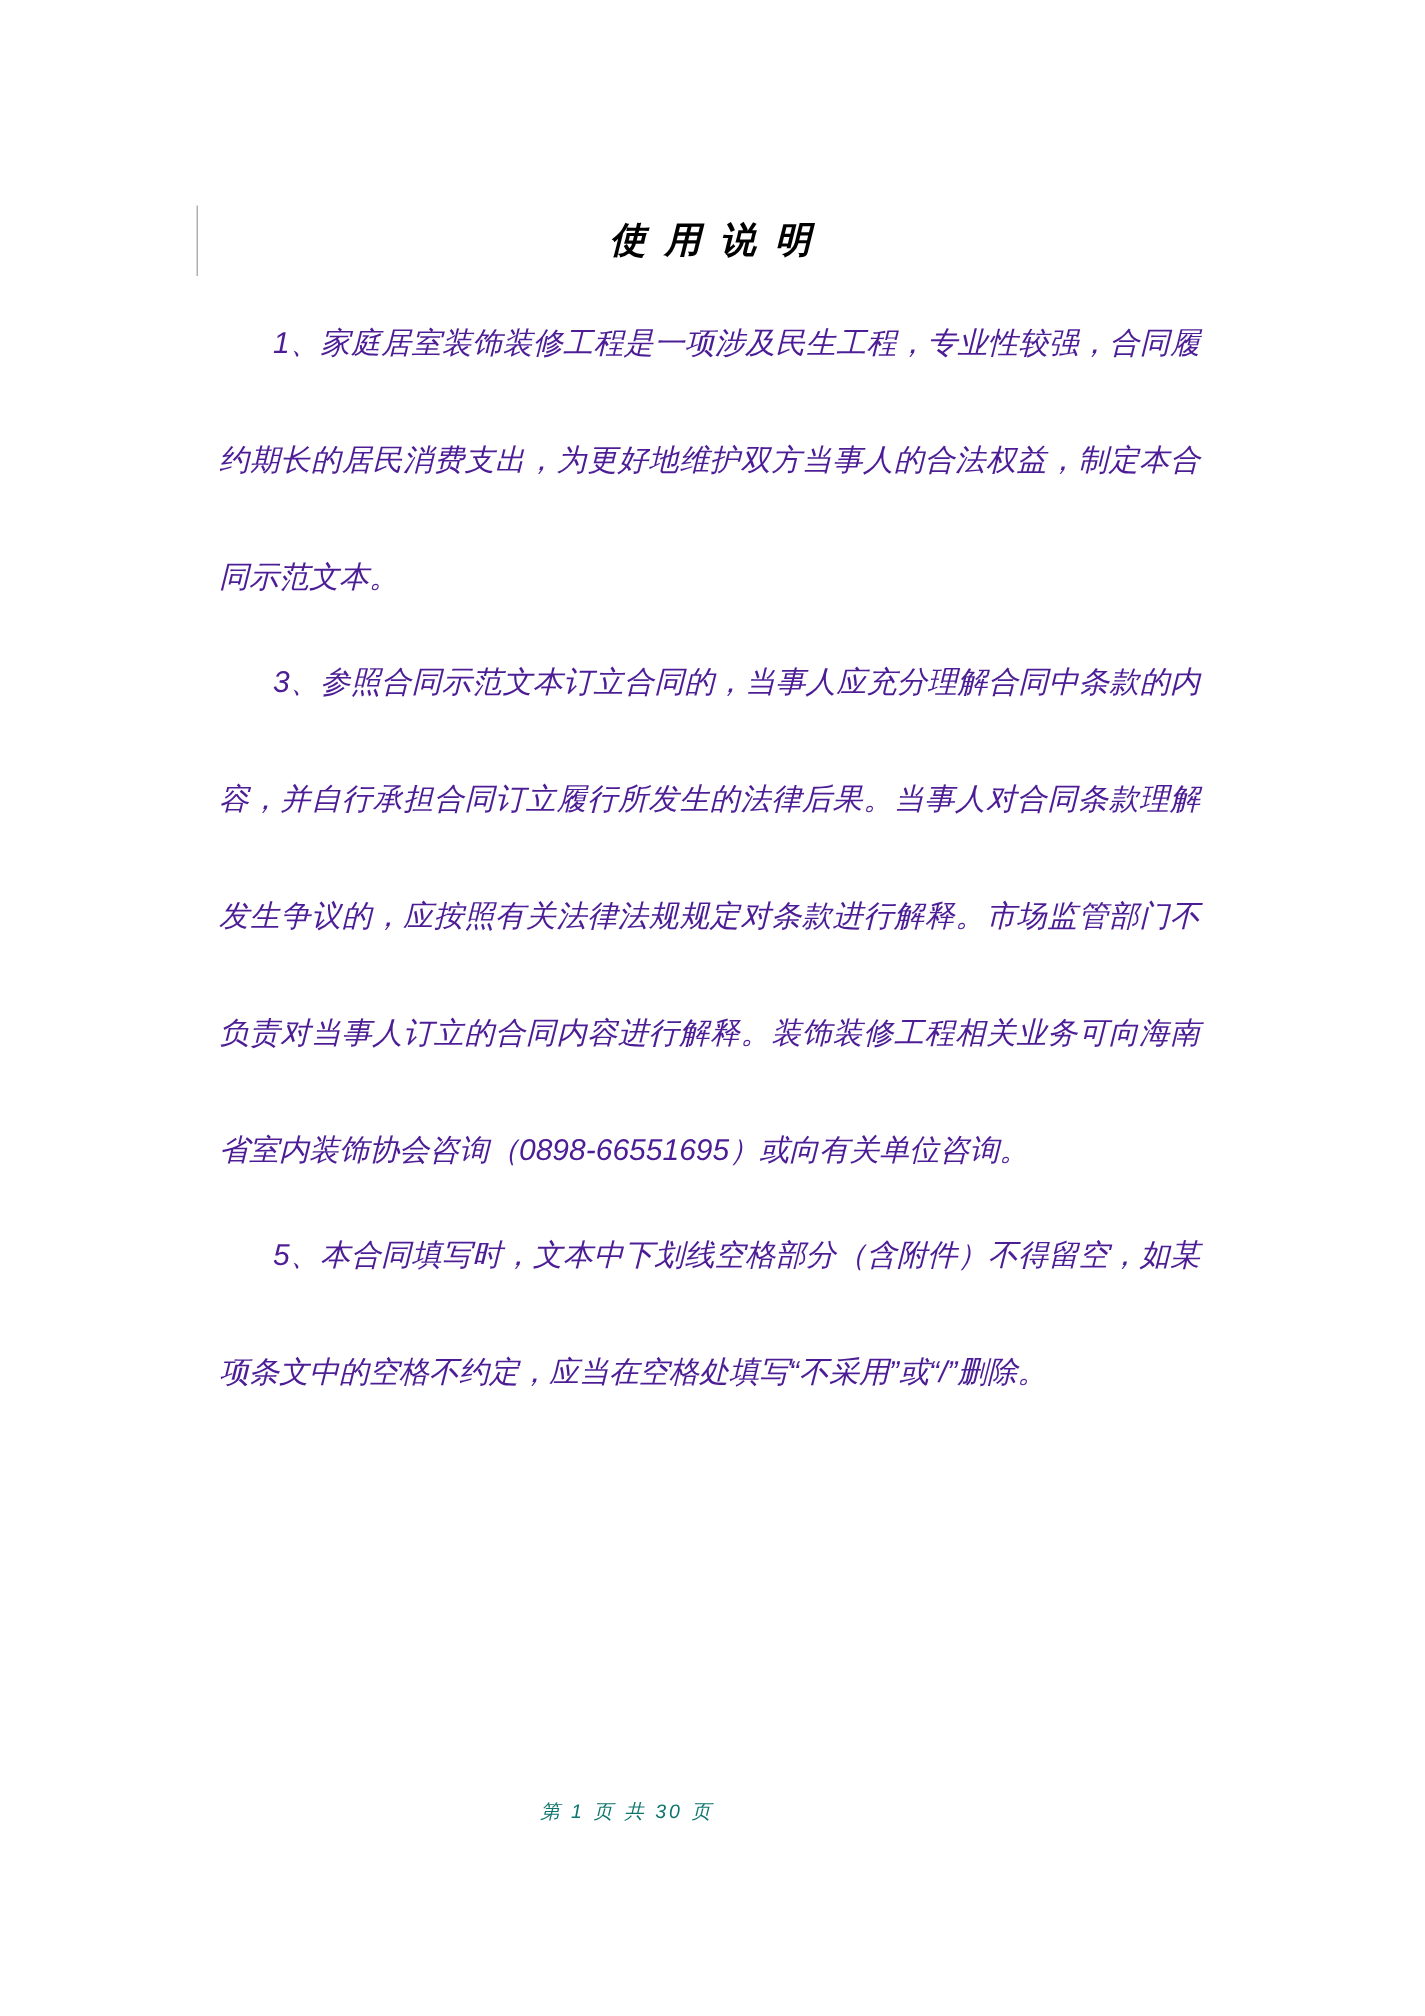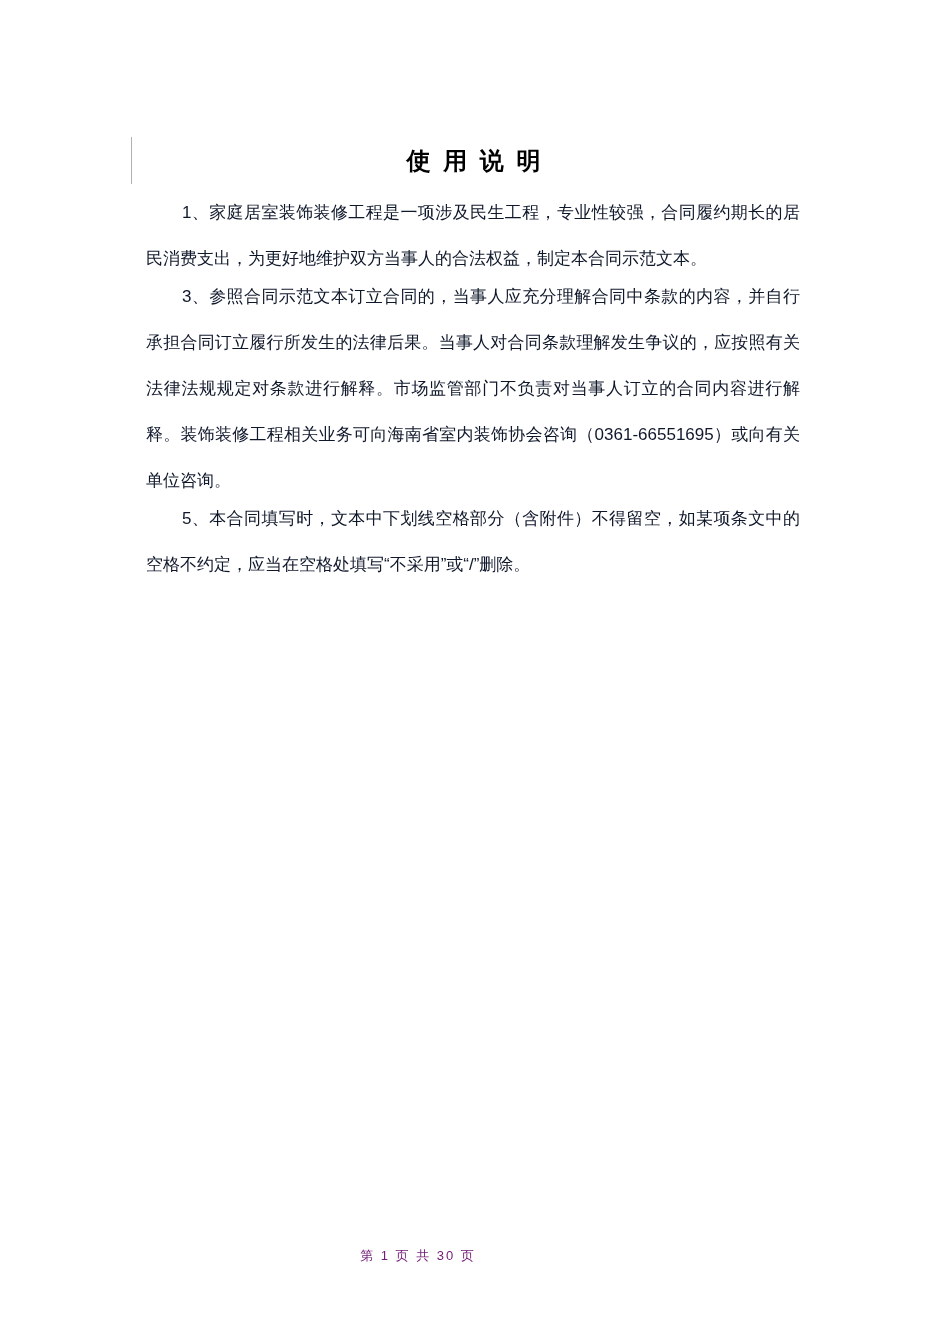--- a/index.html
+++ b/index.html
@@ -12,20 +12,21 @@
     height: 1344px;
     position: relative;
     overflow: hidden;
     font-family: "Liberation Sans", sans-serif;
     color: #000000;
   }
   .page {
     position: absolute;
     inset: 0;
     background: #ffffff;
+    font-style: italic;
   }
   
   .revision-bar {
     position: absolute;
     left: 131px;
     top: 137px;
     width: 1px;
     height: 47px;
     background: #b0b0b0;
   }
@@ -37,59 +38,59 @@
     line-height: 30px;
     font-weight: 700;
     letter-spacing: 3px;
     color: #000000;
   }
   .content {
     padding: 0 150px 0 146px;
   }
   .para {
     margin: 0;
-    font-size: 17px;
-    line-height: 46px;
-    color: #0f172a;
+    font-size: 20px;
+    line-height: 78px;
+    color: #4c1d95;
     text-align: justify;
     text-justify: inter-ideograph;
     text-indent: 36px;
     word-break: break-all;
   }
   .para:first-child {
     margin-top: 14px;
   }
   .para + .para {
     margin-top: -8px;
   }
   .page-footer {
     position: absolute;
-    top: 1244px;
+    top: 1196px;
     left: 0;
     width: 836px;
     height: 24px;
     line-height: 24px;
     text-align: center;
     font-size: 13px;
     letter-spacing: 2px;
-    color: #701a75;
+    color: #0f766e;
   }
 </style>
 </head>
 <body>
 
 <div class="page">
 
   <div class="revision-bar"></div>
 
   <h1 class="doc-title">使 用 说 明</h1>
 
   <div class="content">
     <p class="para">1、家庭居室装饰装修工程是一项涉及民生工程，专业性较强，合同履约期长的居民消费支出，为更好地维护双方当事人的合法权益，制定本合同示范文本。</p>
-    <p class="para">3、参照合同示范文本订立合同的，当事人应充分理解合同中条款的内容，并自行承担合同订立履行所发生的法律后果。当事人对合同条款理解发生争议的，应按照有关法律法规规定对条款进行解释。市场监管部门不负责对当事人订立的合同内容进行解释。装饰装修工程相关业务可向海南省室内装饰协会咨询（0361-66551695）或向有关单位咨询。</p>
+    <p class="para">3、参照合同示范文本订立合同的，当事人应充分理解合同中条款的内容，并自行承担合同订立履行所发生的法律后果。当事人对合同条款理解发生争议的，应按照有关法律法规规定对条款进行解释。市场监管部门不负责对当事人订立的合同内容进行解释。装饰装修工程相关业务可向海南省室内装饰协会咨询（0898-66551695）或向有关单位咨询。</p>
     <p class="para">5、本合同填写时，文本中下划线空格部分（含附件）不得留空，如某项条文中的空格不约定，应当在空格处填写“不采用”或“/”删除。</p>
   </div>
 
   <div class="page-footer">
     <span>第 1 页 共 30 页</span>
   </div>
 
 </div>
 
 </body></html>

